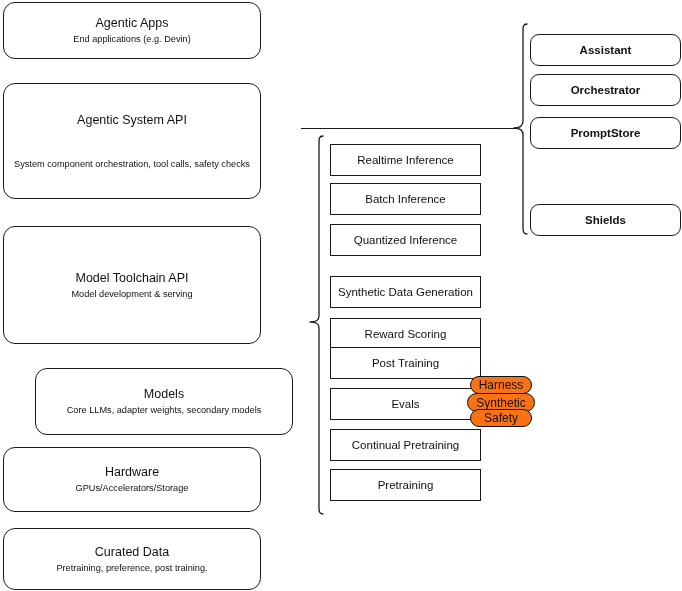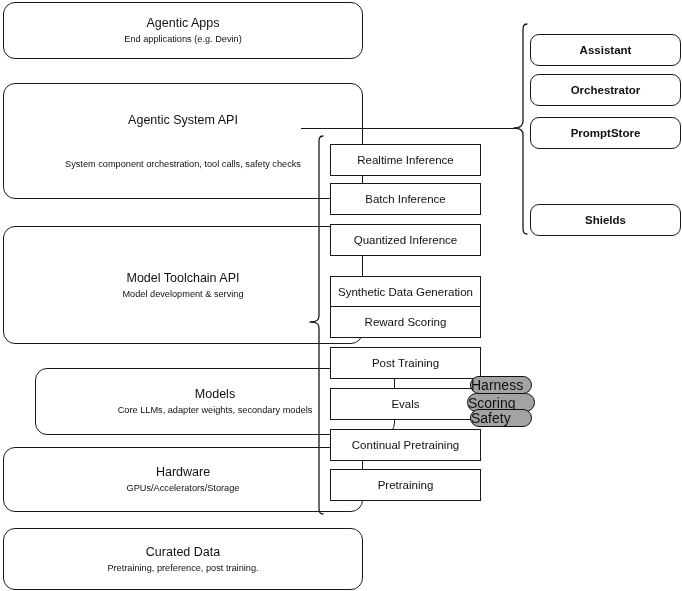--- a/index.html
+++ b/index.html
@@ -40,21 +40,21 @@
   }
   .node .subtitle {
     font-size: 9.2px;
     line-height: 13px;
     color: #111111;
     margin-top: 2px;
     white-space: nowrap;
   }
 
   
-  .layer-box { left: 3px; width: 360px; }
+  .layer-box { left: 3px; width: 258px; }
 
   
   .mid-box {
     left: 330px;
     width: 151px;
     height: 32px;
     border-radius: 0;
     border-width: 1.2px;
   }
   .mid-box .title { font-size: 11.5px; }
@@ -67,24 +67,25 @@
     border-width: 1.2px;
   }
   .right-box .title { font-size: 11.5px; font-weight: bold; }
 
   
   .pill {
     position: absolute;
     box-sizing: border-box;
     border: 1.2px solid #111111;
     border-radius: 999px;
-    background: #a3a3a3;
+    background: #f97316;
     display: flex;
     align-items: center;
-    font-size: 14px;
+    justify-content: center;
+    font-size: 12px;
     line-height: 1;
     color: #111111;
     white-space: nowrap;
     z-index: 6;
   }
 
   
   .connector-line {
     position: absolute;
     background: #1a1a1a;
@@ -165,41 +166,41 @@
   </div>
   <div class="node mid-box" style="top:183px;">
     <div class="title">Batch Inference</div>
   </div>
   <div class="node mid-box" style="top:224px;">
     <div class="title">Quantized Inference</div>
   </div>
   <div class="node mid-box" style="top:276px;">
     <div class="title">Synthetic Data Generation</div>
   </div>
-  <div class="node mid-box" style="top:306px;justify-content:center;">
+  <div class="node mid-box" style="top:318px;justify-content:center;">
     <div class="title">Reward Scoring</div>
   </div>
   <div class="node mid-box" style="top:347px;">
     <div class="title">Post Training</div>
   </div>
   <div class="node mid-box" style="top:388px;">
     <div class="title">Evals</div>
   </div>
   <div class="node mid-box" style="top:429px;">
     <div class="title">Continual Pretraining</div>
   </div>
   <div class="node mid-box" style="top:469px;">
     <div class="title">Pretraining</div>
   </div>
 
   <div class="pill" style="left:470px; top:376px; width:62px; height:18px;">
     <span>Harness</span>
   </div>
   <div class="pill" style="left:467px; top:393px; width:68px; height:19px;">
-    <span>Scoring</span>
+    <span>Synthetic</span>
   </div>
   <div class="pill" style="left:470px; top:409px; width:62px; height:18px;">
     <span>Safety</span>
   </div>
 
   <div class="node right-box" style="top:34px;">
     <div class="title">Assistant</div>
   </div>
   <div class="node right-box" style="top:74px;">
     <div class="title">Orchestrator</div>

